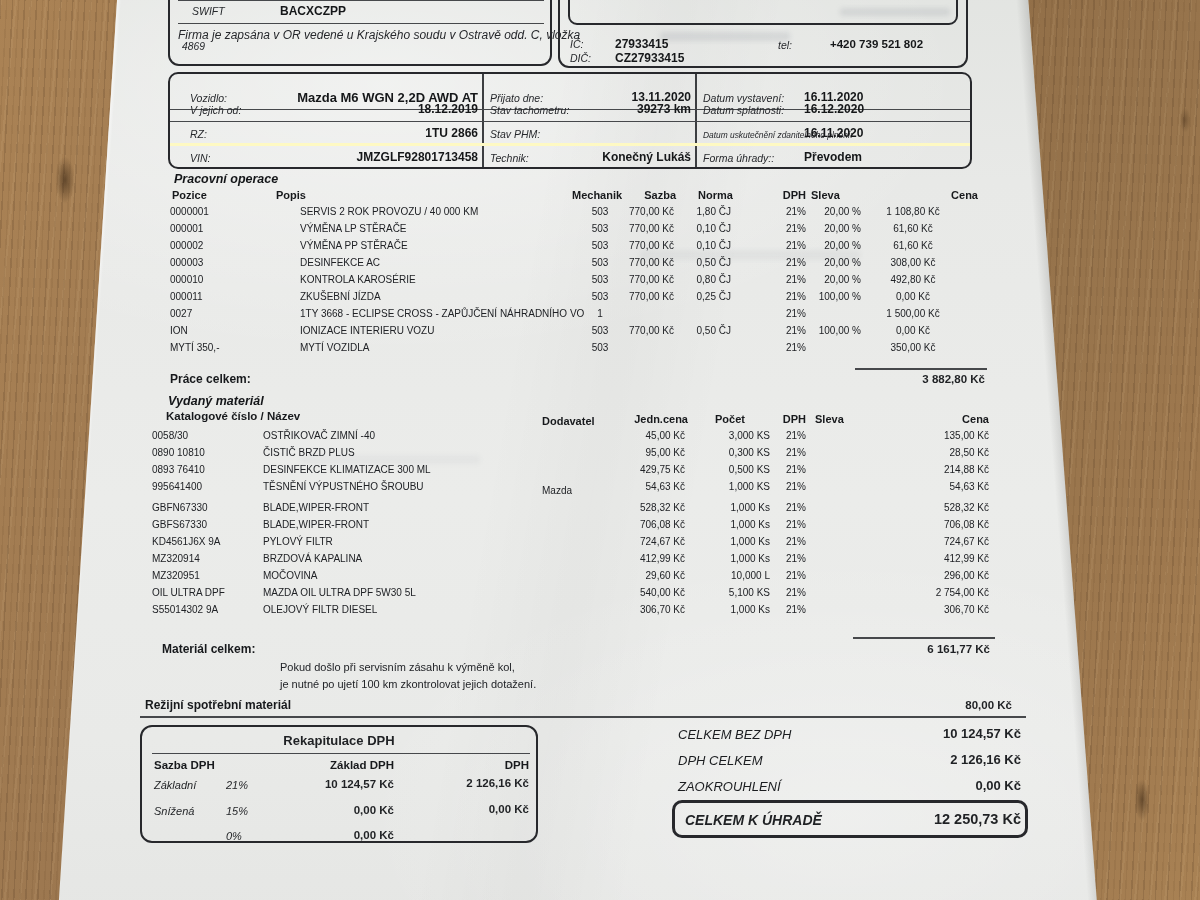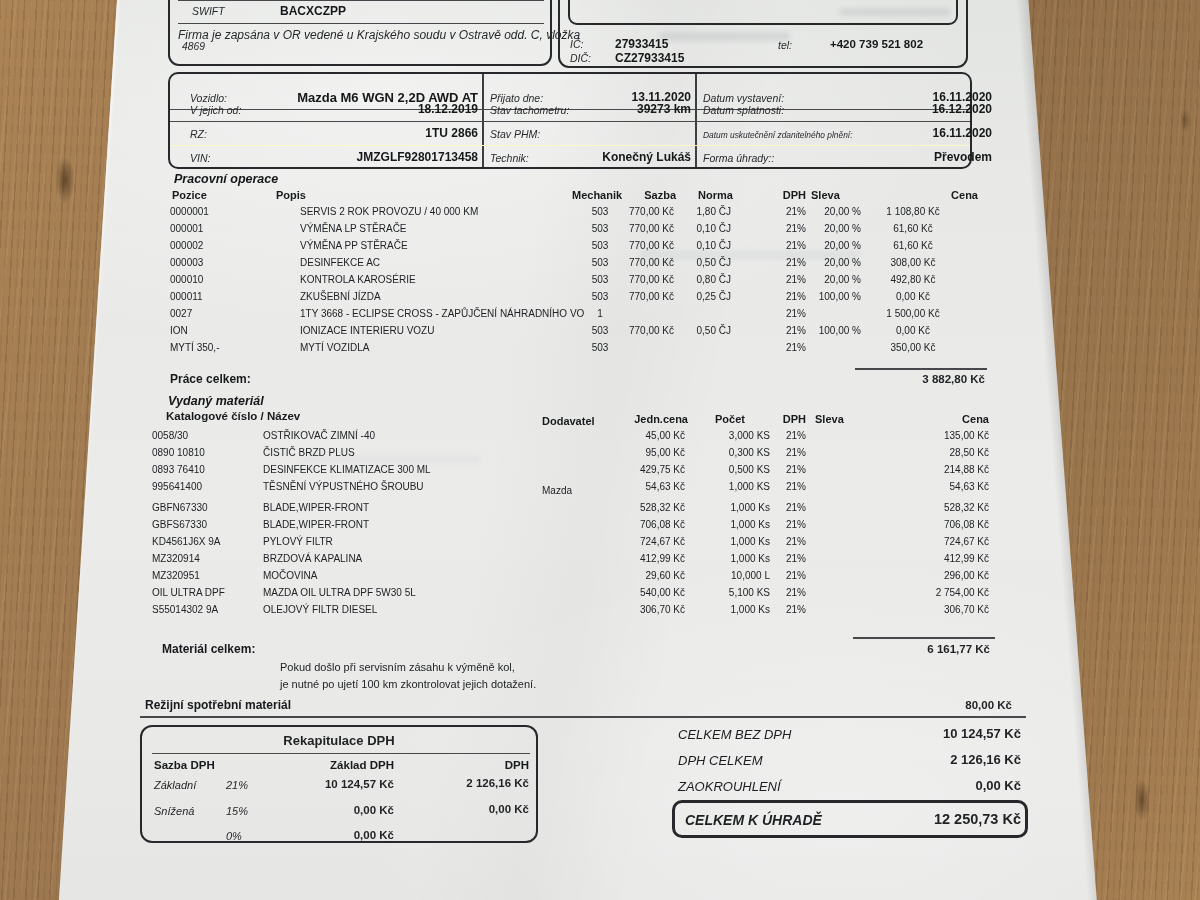--- a/index.html
+++ b/index.html
@@ -66,21 +66,21 @@
   .cm-poc{left:670px;width:100px;text-align:right;}
   .cm-dph{left:726px;width:80px;text-align:right;}
   .cm-cena{left:856px;width:133px;text-align:right;font-size:10.5px;}
   
   .vrow{position:absolute;left:0;width:100%;height:24px;}
   .vrow .vb-l1{position:absolute;left:20px;top:6px;}
   .vrow .vb-v1{position:absolute;left:98px;top:4px;width:210px;text-align:right;}
   .vrow .vb-l2{position:absolute;left:320px;top:6px;}
   .vrow .vb-v2{position:absolute;left:358px;top:4px;width:163px;text-align:right;}
   .vrow .vb-l3{position:absolute;left:533px;top:6px;}
-  .vrow .vb-v3{position:absolute;left:660px;top:4px;width:162px;text-align:right;}
+  .vrow .vb-v3{position:absolute;left:634px;top:4px;width:162px;}
   .vrow .small3{font-size:8.4px;top:8px;}
   .totline{position:absolute;font-size:11.5px;font-weight:600;white-space:nowrap;}
   .note{position:absolute;font-size:11px;color:#222428;white-space:nowrap;}
   
   .vat-name{position:absolute;left:12px;font-style:italic;font-size:11px;}
   .vat-rate{position:absolute;left:84px;font-style:italic;font-size:11px;}
   .vat-base{position:absolute;left:142px;width:110px;text-align:right;font-weight:600;font-size:11.5px;}
   .vat-vat{position:absolute;left:277px;width:110px;text-align:right;font-weight:600;font-size:11.5px;}
   
   .sum-lbl{position:absolute;left:678px;font-style:italic;font-size:13px;color:#1b1d20;white-space:nowrap;}
@@ -134,21 +134,21 @@
           <span class="val vb-v3">16.11.2020</span>
         </div>
         <div class="vrow" style="top:24px;border-bottom:1px solid #46484b;">
           <span class="lbl vb-l1">V jejich od:</span>
           <span class="val vb-v1">18.12.2019</span>
           <span class="lbl vb-l2">Stav tachometru:</span>
           <span class="val vb-v2">39273 km</span>
           <span class="lbl vb-l3">Datum splatnosti:</span>
           <span class="val vb-v3">16.12.2020</span>
         </div>
-        <div class="vrow" style="top:48px;border-bottom:1px solid #fef9c3;">
+        <div class="vrow" style="top:48px;border-bottom:3px solid #fef9c3;">
           <span class="lbl vb-l1">RZ:</span>
           <span class="val vb-v1">1TU 2866</span>
           <span class="lbl vb-l2">Stav PHM:</span>
           <span class="val vb-v2"></span>
           <span class="lbl vb-l3 small3">Datum uskutečnění zdanitelného plnění:</span>
           <span class="val vb-v3">16.11.2020</span>
         </div>
         <div class="vrow" style="top:72px;">
           <span class="lbl vb-l1">VIN:</span>
           <span class="val vb-v1">JMZGLF92801713458</span>

